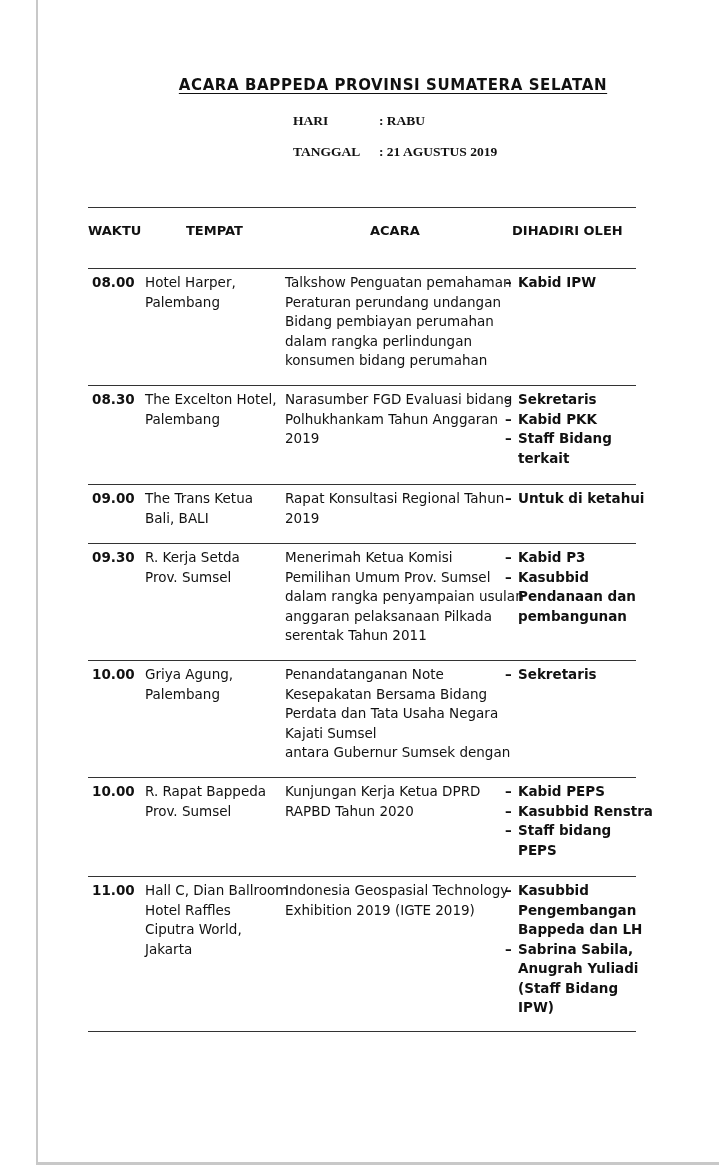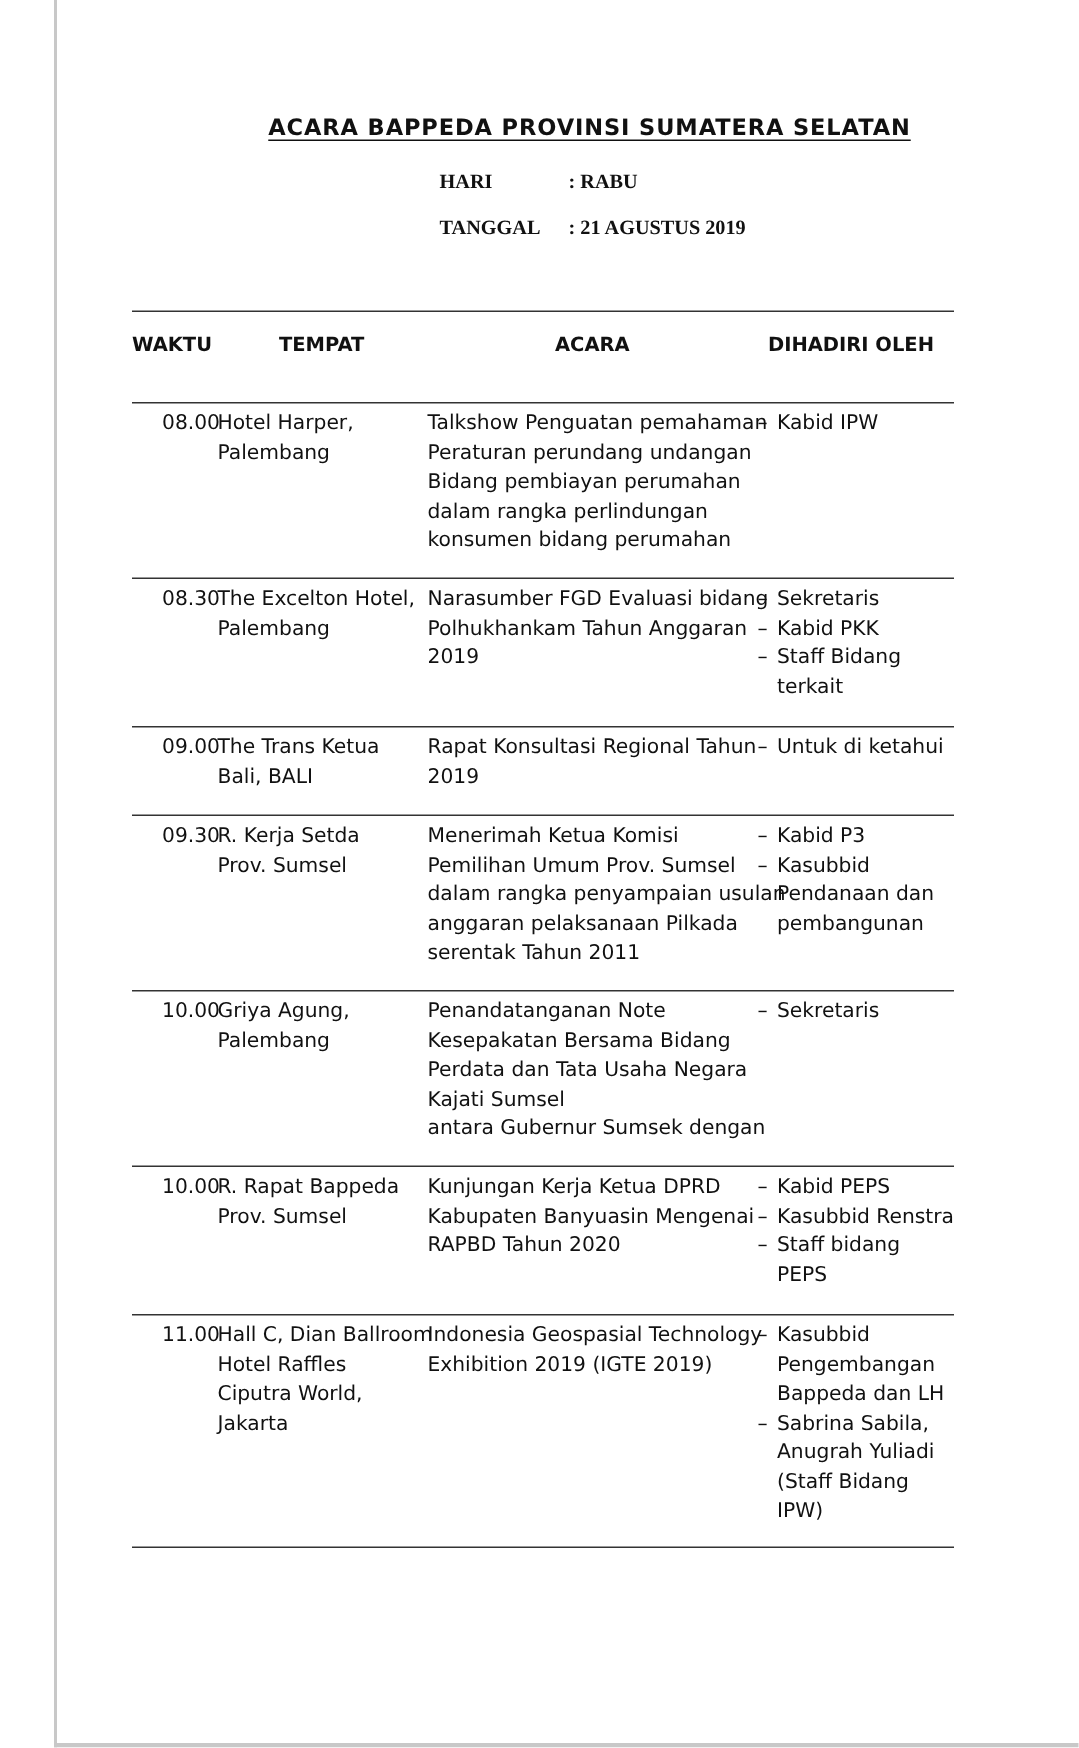--- a/index.html
+++ b/index.html
@@ -13,25 +13,25 @@
   .title span { text-decoration: underline; text-underline-offset: 3px; }
   .meta { position: absolute; left: 255px; font-weight: bold; font-size: 13.5px; font-family: Liberation Serif, serif; }
   .meta .k { display: inline-block; width: 86px; }
   .meta-hari { top: 113px; }
   .meta-tgl { top: 144px; }
   .tbl { position: absolute; left: 88px; top: 207px; width: 548px; }
   .hr { border-top: 1.5px solid #333; }
   .hdr { height: 60px; position: relative; font-weight: bold; font-size: 13px; }
   .hdr div { position: absolute; top: 15px; }
   .row { position: relative; font-size: 13.5px; line-height: 19.5px; }
-  .c-time { position: absolute; left: 20px; top: 4px; }
+  .c-time { position: absolute; left: 4px; top: 4px; font-weight: bold; }
   .c-place { position: absolute; left: 57px; top: 4px; width: 140px; }
   .c-event { position: absolute; left: 197px; top: 4px; width: 220px; }
   .c-att { position: absolute; left: 417px; top: 4px; width: 131px; }
-  .att-item { position: relative; padding-left: 13px; }
+  .att-item { position: relative; padding-left: 13px; font-weight: bold; }
   .att-item::before { content: "–"; position: absolute; left: 0; }
   .line { display: block; white-space: nowrap; }
 </style>
 </head>
 <body>
 
 <div class="page">
   <div class="title"><span>ACARA BAPPEDA PROVINSI SUMATERA SELATAN</span></div>
   <div class="meta meta-hari">
     <span class="k">HARI</span><span>: RABU</span>
@@ -159,21 +159,20 @@
       </div>
       <div class="hr"></div>
       <div class="row" style="height: 98px;">
         <div class="c-time">10.00</div>
         <div class="c-place">
           <span class="line">R. Rapat Bappeda</span>
           <span class="line">Prov. Sumsel</span>
         </div>
         <div class="c-event">
           <span class="line">Kunjungan Kerja Ketua DPRD</span>
-          <span class="line">Kabupaten Banyuasin Mengenai</span>
           <span class="line">RAPBD Tahun 2020</span>
         </div>
         <div class="c-att">
           <div class="att-item">
             <span class="line">Kabid PEPS</span>
           </div>
           <div class="att-item">
             <span class="line">Kasubbid Renstra</span>
           </div>
           <div class="att-item">

